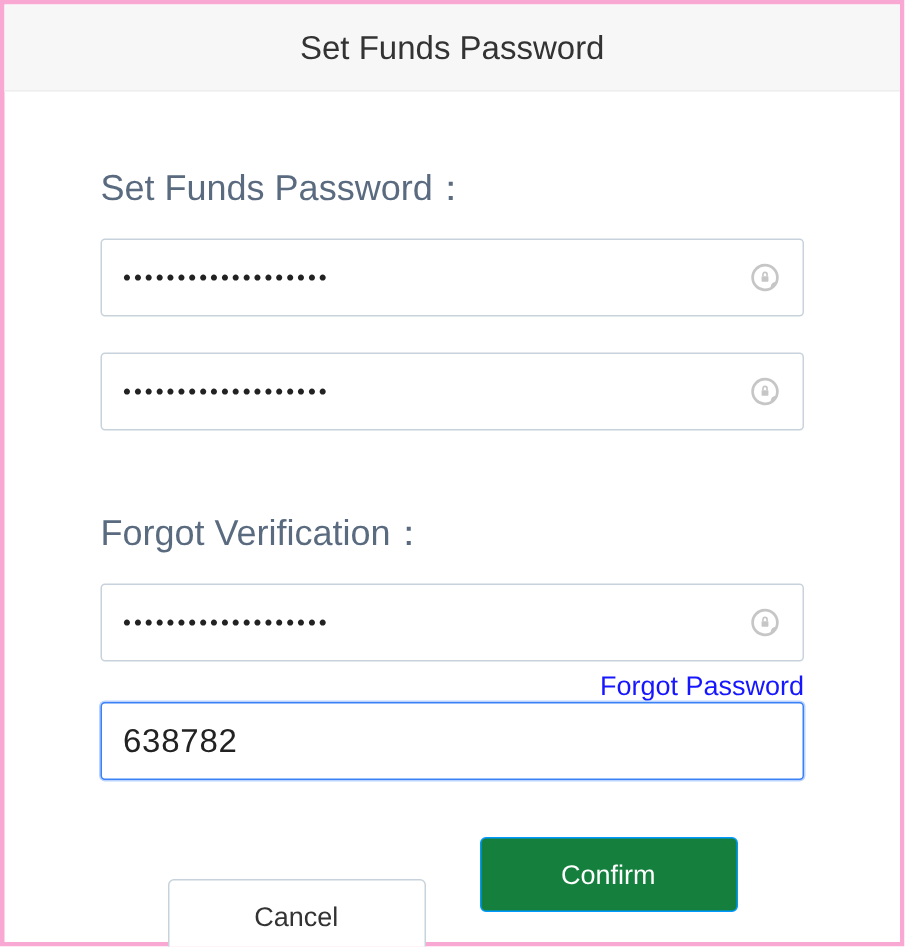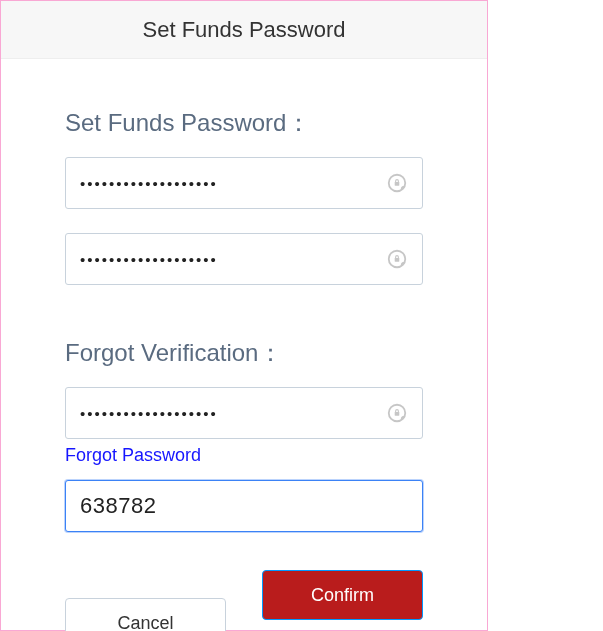--- a/index.html
+++ b/index.html
@@ -5,23 +5,23 @@
     * {
       box-sizing: border-box;
       margin: 0;
       padding: 0;
     }
     body {
       font-family: Arial, "Helvetica Neue", Helvetica, sans-serif;
       background: #fff;
     }
     .dialog {
-      width: 488px;
+      width: 603px;
       height: 631px;
-      border: 1px solid #f9a8d4;
+      border: 3px solid #f9a8d4;
       background: #fff;
       position: relative;
     }
     .dialog-header {
       height: 58px;
       background: #f7f7f7;
       border-bottom: 1px solid #eee;
       display: flex;
       align-items: center;
       justify-content: center;
@@ -69,22 +69,22 @@
       transform: translateY(-50%);
       width: 24px;
       height: 24px;
       display: flex;
       align-items: center;
       justify-content: center;
       opacity: 0.55;
     }
     .forgot-row {
       display: flex;
+      justify-content: flex-end;
       margin-top: -14px;
-      margin-bottom: 14px;
     }
     .forgot-link {
       font-size: 18px;
       color: #1616ff;
       text-decoration: none;
       cursor: pointer;
     }
     .gap-before-safety {
       height: 28px;
     }
@@ -104,21 +104,21 @@
       align-items: center;
       justify-content: center;
     }
     .btn-cancel {
       background: #fff;
       border: 1px solid #c8d2dc;
       color: #333;
       margin-top: 28px;
     }
     .btn-confirm {
-      background: #b91c1c;
+      background: #15803d;
       border: 1px solid #0099ff;
       color: #fff;
     }
   </style>
 </head>
 <body>
 
 <div class="dialog">
 
   <div class="dialog-header">

